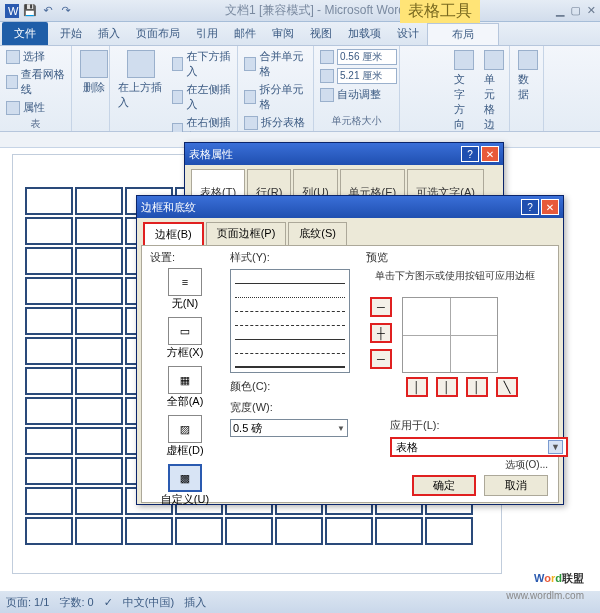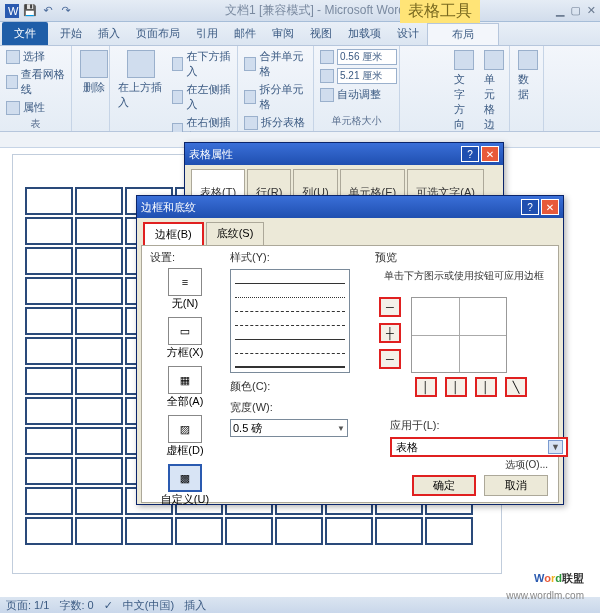--- a/index.html
+++ b/index.html
@@ -52,35 +52,35 @@
 .set-item.sel .set-ico{border:2px solid #2a5ab0;background:#d8e4f5}
 .style-col{position:absolute;left:88px;top:4px;width:130px}
 .style-box{width:120px;height:104px;border:1px solid #7a8a9a;background:#fff;overflow:hidden;padding:4px}
 .style-line{height:10px;border-bottom:1px solid #333;margin-bottom:4px}
 .style-line.dash{border-bottom:1px dashed #333}
 .style-line.dot{border-bottom:1px dotted #333}
 .style-line.thick{border-bottom:2px solid #333}
 .color-row{margin-top:6px}
 .combo{width:118px;height:18px;border:1px solid #7a8a9a;background:#fff;display:flex;align-items:center;padding:0 2px;position:relative}
 .combo::after{content:"▼";position:absolute;right:2px;font-size:8px;color:#555}
-.preview-col{position:absolute;left:233px;top:4px;width:178px}
+.preview-col{position:absolute;left:224px;top:4px;width:178px}
 .preview-hint{text-align:center;color:#333;font-size:10px;margin:4px 0 8px}
 .preview-box{position:relative;width:170px;height:100px}
 .pv-btn{width:22px;height:20px;border:2px solid #e02020;background:#f4f0e8;position:absolute;display:flex;align-items:center;justify-content:center}
 .pv-grid{position:absolute;left:36px;top:6px;width:96px;height:76px;border:1px solid #999;background:#fff}
 .pv-grid::before{content:"";position:absolute;left:50%;top:0;bottom:0;border-left:1px solid #aaa}
 .pv-grid::after{content:"";position:absolute;top:50%;left:0;right:0;border-top:1px solid #aaa}
 .apply-row{position:absolute;left:248px;top:172px;width:178px}
 .apply-combo{border:2px solid #e02020;height:20px;background:#fff;display:flex;align-items:center;padding:0 4px;position:relative}
 .apply-combo::after{content:"▼";position:absolute;right:3px;font-size:9px;color:#555;background:#d8e4f5;padding:1px 2px;border:1px solid #7a9ad0}
 .opts-link{position:absolute;right:10px;bottom:30px;color:#333;font-size:10px}
 .dlg-btns{position:absolute;right:10px;bottom:6px;display:flex;gap:8px}
 .dlg-btn{width:64px;height:21px;border:1px solid #aca899;background:#ece9d8;display:flex;align-items:center;justify-content:center}
 .dlg-btn.primary{border:2px solid #e02020}
-.statusbar{position:absolute;bottom:0;left:0;right:0;height:16px;background:linear-gradient(#dbe5f1,#c9d7ea);display:flex;align-items:center;padding:0 6px;color:#3b5a82;font-size:10px;gap:10px}
+.statusbar{position:absolute;bottom:0;left:0;right:0;height:22px;background:linear-gradient(#dbe5f1,#c9d7ea);display:flex;align-items:center;padding:0 6px;color:#3b5a82;font-size:10px;gap:10px}
 .watermark{position:absolute;right:16px;bottom:26px;font-size:20px;font-weight:bold}
 .watermark .w{color:#2a5ab0}.watermark .o1{color:#e85a3a}.watermark .r{color:#f0b020}.watermark .d{color:#2a9a3a}.watermark .cn{color:#333}
 .wm-url{position:absolute;right:16px;bottom:12px;color:#888;font-size:10px}
 </style>
 </head>
 <body>
 
 <div class="context-title">表格工具</div>
 
 <div class="titlebar">
@@ -399,20 +399,21 @@
 </div>
 
 <div class="dlg dlg2">
   <div class="dlg-title">
     <span>边框和底纹</span>
     <span class="dlg-q">?</span>
     <span class="dlg-x">✕</span>
   </div>
   <div class="dlg2-tabs">
     <div class="dlg2-tab active">边框(B)</div>
+    <div class="dlg2-tab">页面边框(P)</div>
     <div class="dlg2-tab">底纹(S)</div>
   </div>
   <div class="dlg2-body">
     <div class="sec-label" style="position:absolute;left:8px;top:4px">设置:</div>
     <div class="setting-col">
       <div class="set-item">
           <div class="set-ico">≡</div>
           <span>无(N)</span>
         </div>
       <div class="set-item">

